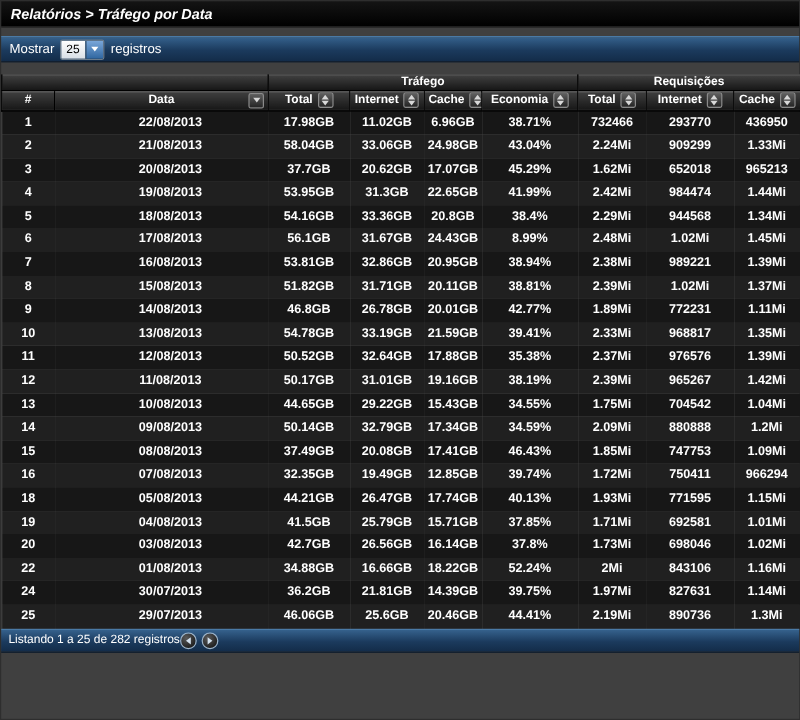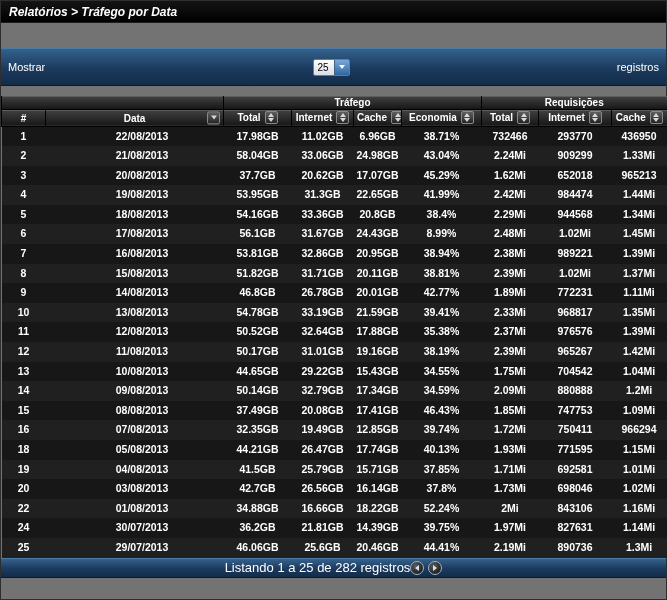--- a/index.html
+++ b/index.html
@@ -4,44 +4,44 @@
 <style>
   * { box-sizing: border-box; margin: 0; padding: 0; }
   html, body { width: 667px; height: 600px; }
   body {
     background: #000;
     font-family: "Liberation Sans", sans-serif;
     overflow: hidden;
   }
   .page {
     width: 667px; height: 600px;
-    background: #737373;
+    background: #404040;
     border: 1px solid #2e2e2e;
     position: relative;
   }
   
   .titlebar {
     height: 22px; line-height: 22px;
     padding: 0 8px;
     background: linear-gradient(#141414, #000);
     color: #fff;
     font-size: 12px; font-weight: bold; font-style: italic;
     border-bottom: 1px solid #1c1c1c;
   }
   
   .toolbar {
-    margin-top: 25px;
-    height: 38px;
+    margin-top: 7px;
+    height: 22px;
     background: linear-gradient(#35618c, #1b3a5d 55%, #132c49);
     border-top: 1px solid #4a7aa6;
     border-bottom: 1px solid #0a1a2b;
     display: flex; align-items: center;
     gap: 5px;
     padding: 0 7px;
-    color: #fff; font-size: 11px; justify-content: space-between;
+    color: #fff; font-size: 11px;
   }
   .select {
     display: inline-flex; align-items: stretch;
     height: 17px;
     border: 1px solid #6b7b8a;
     border-radius: 2px;
     overflow: hidden;
     cursor: default;
   }
   .select-value {
@@ -113,23 +113,23 @@
   }
   tbody tr:nth-child(odd)  { background: #171717; }
   tbody tr:nth-child(even) { background: #202020; }
   td.cell-date { text-align: center; padding-left: 15px; }
   
   .statusbar {
     height: 20px;
     background: linear-gradient(#35618c, #1b3a5d 55%, #132c49);
     border-top: 1px solid #4a7aa6;
     border-bottom: 1px solid #0a1a2b;
-    display: flex; align-items: center; justify-content: center;
+    display: flex; align-items: center; justify-content: flex-start;
     padding: 0 6px;
-    color: #fff; font-size: 13px;
+    color: #fff; font-size: 10px;
     margin-top: 0px;
   }
   .footer-icons { display: flex; gap: 4px; align-items: center; }
   .circle-btn {
     width: 14px; height: 14px; border-radius: 50%;
     border: 1px solid #9db4c9;
     background: radial-gradient(circle at 35% 30%, #5a5a5a, #0c0c0c);
     display: flex; align-items: center; justify-content: center;
     cursor: pointer;
   }

